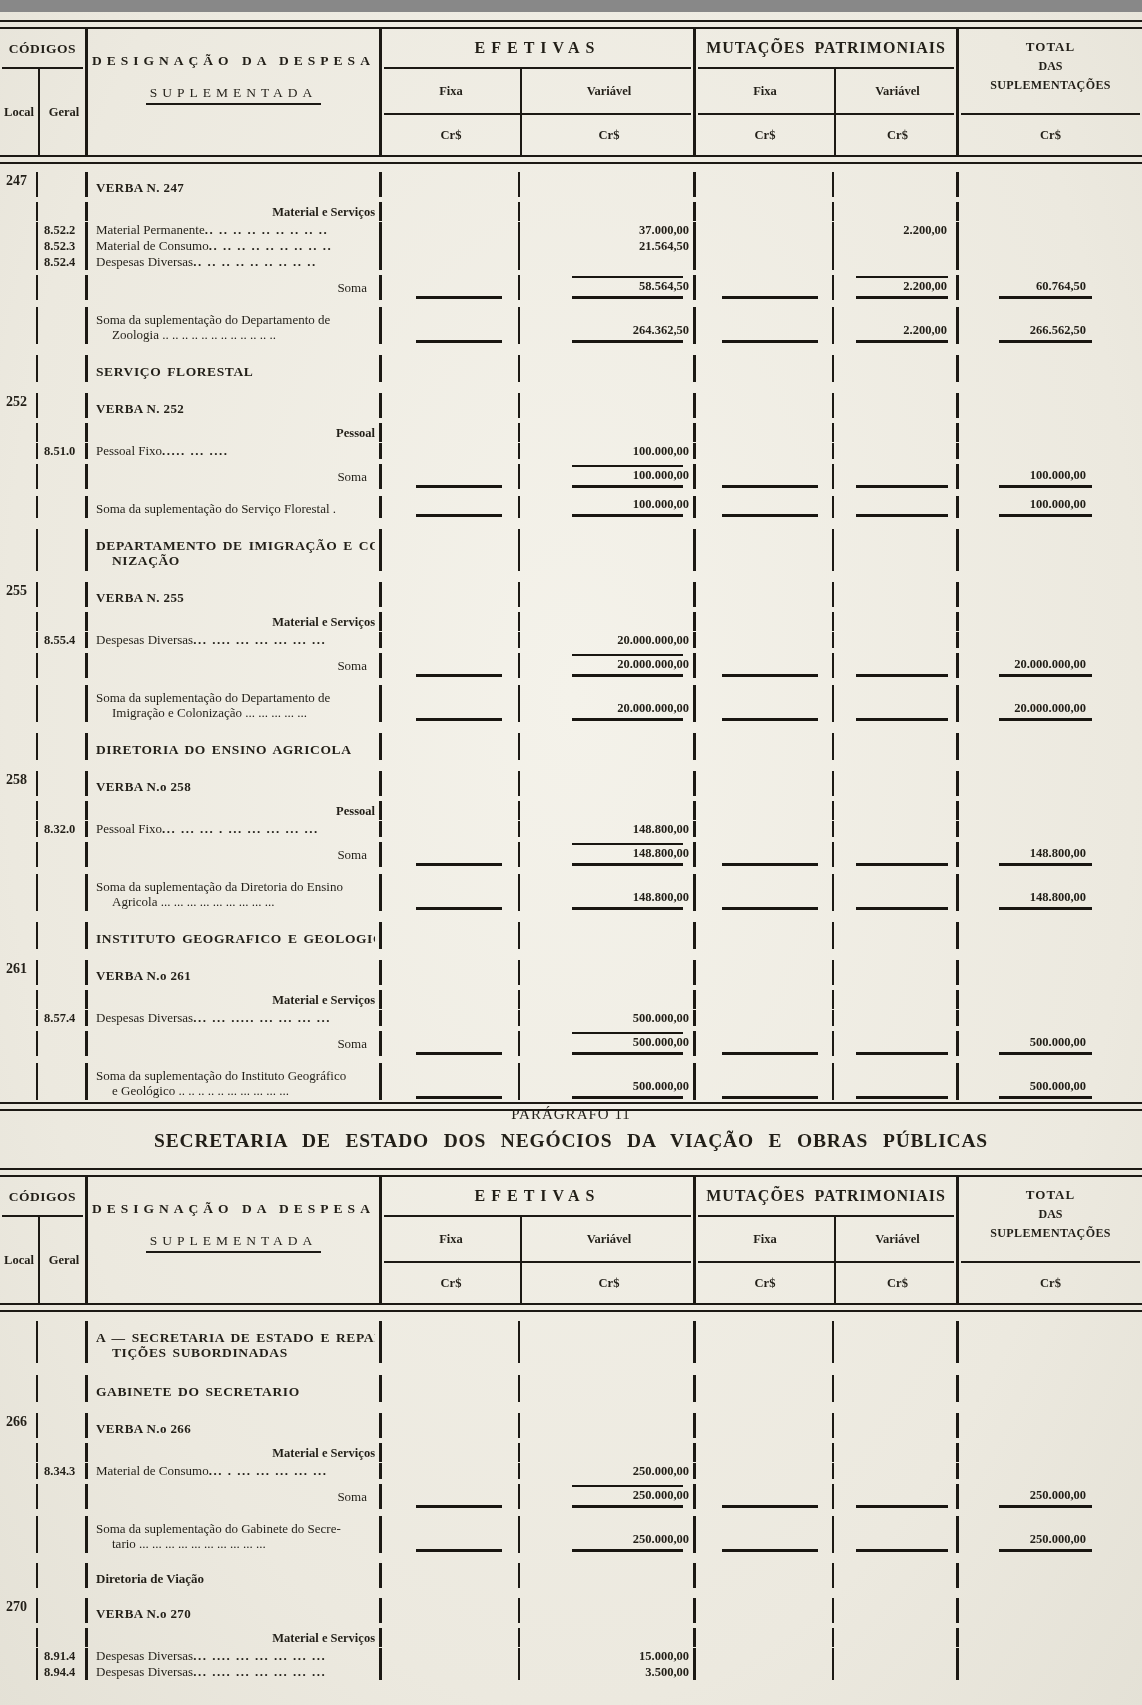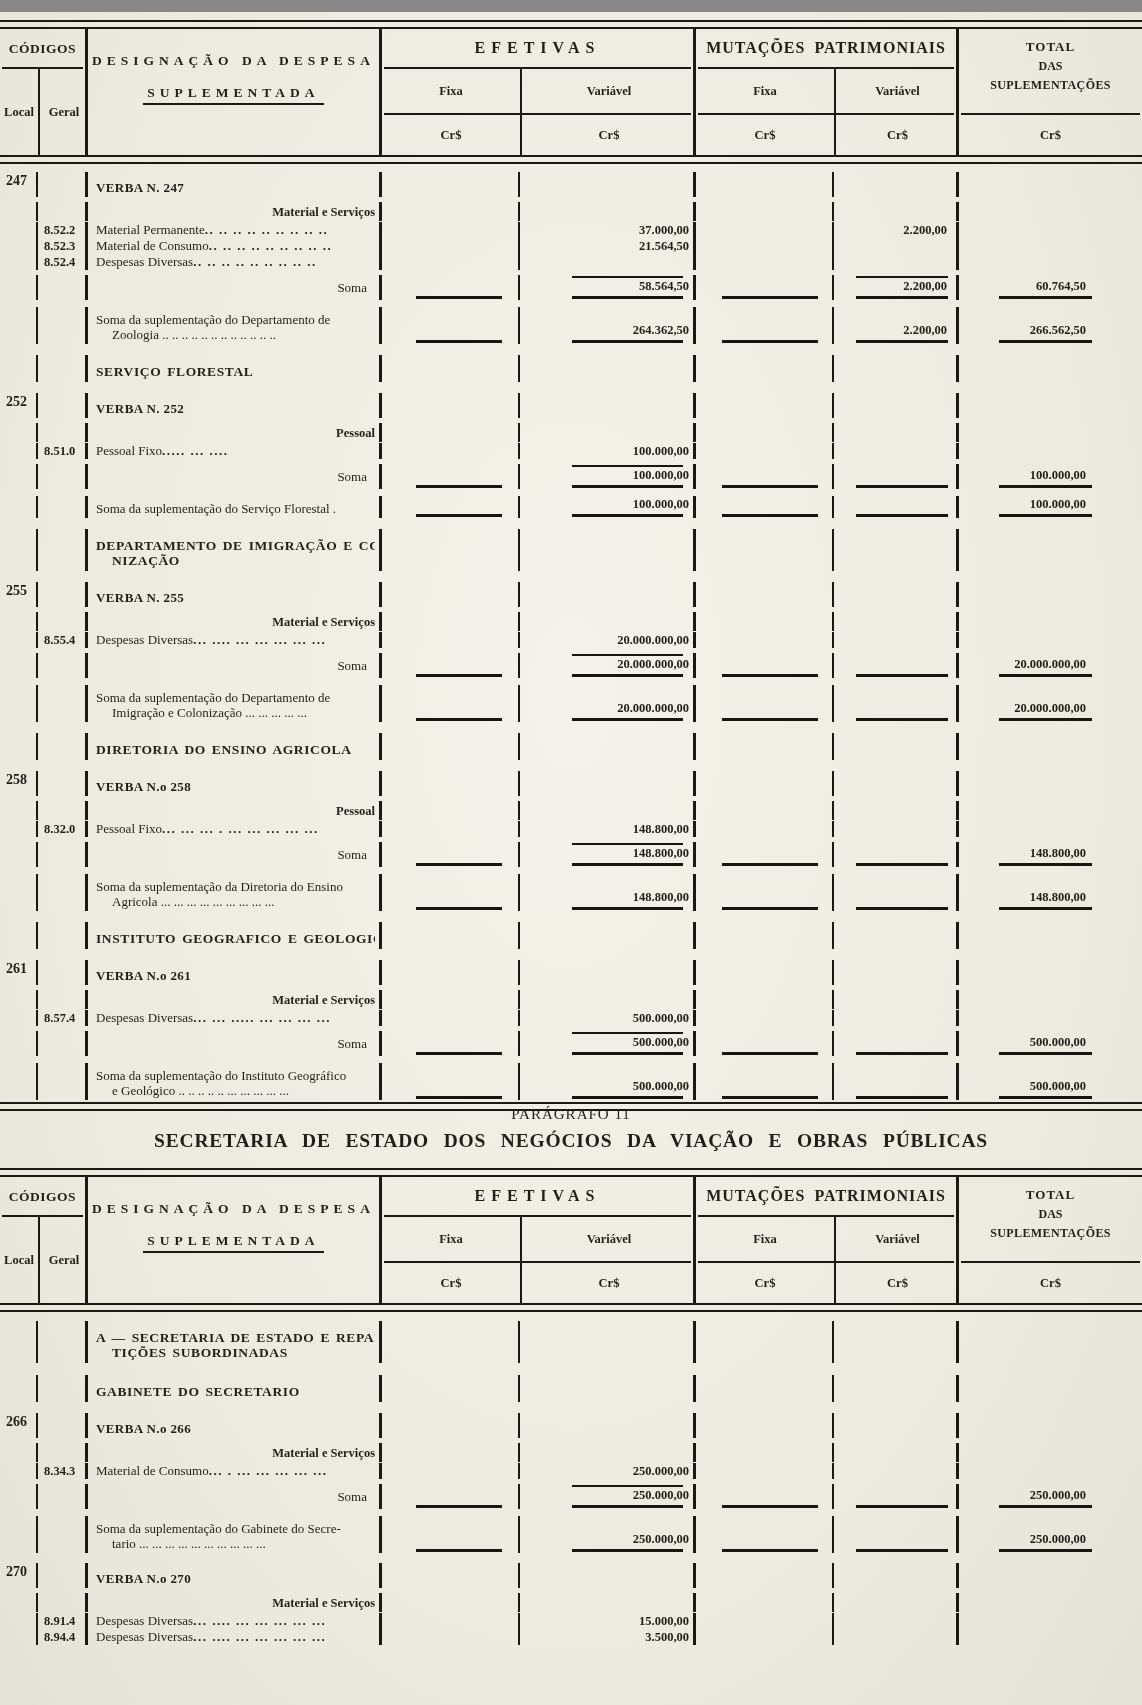--- a/index.html
+++ b/index.html
@@ -27,21 +27,21 @@
   .hc-codes{border-right:3px solid #1c1914;display:flex;flex-direction:column;}
   .hc-codes-title{text-align:center;font-weight:bold;font-size:13.5px;letter-spacing:.5px;padding-top:12px;height:26px;}
   .hrule{border-bottom:2px solid #1c1914;margin:0 2px;}
   .hc-codes-sub{flex:1;display:grid;grid-template-columns:38px 50px;align-items:center;}
   .hc-codes-sub .sub2{border-left:2px solid #1c1914;height:100%;display:flex;align-items:center;justify-content:center;}
   .hc-codes-sub .sub1{display:flex;align-items:center;justify-content:center;height:100%;}
   .hc-codes-sub span{font-weight:bold;font-size:12.5px;}
   .hc-desig{border-right:3px solid #1c1914;text-align:center;padding-top:24px;}
   .hd1{font-weight:bold;font-size:13.5px;letter-spacing:5px;}
   .hd2{margin-top:14px;}
-  .hd2 span{font-weight:bold;font-size:13.5px;letter-spacing:5px;border-bottom:2px solid #1c1914;padding:0 4px 3px 4px;}
+  .hd2 span{font-weight:normal;font-size:13.5px;letter-spacing:5px;border-bottom:2px solid #1c1914;padding:0 4px 3px 4px;}
   .hgroup{display:flex;flex-direction:column;}
   .hc-efet{border-right:3px solid #1c1914;}
   .hc-mut{border-right:3px solid #1c1914;}
   .hg-title{height:38px;display:flex;align-items:center;justify-content:center;font-weight:bold;font-size:16px;}
   .hg-title.sp{letter-spacing:6px;}
   .hg-title.mut{letter-spacing:1px;word-spacing:4px;}
   .hg-sub{flex:1;display:grid;}
   .cols-ef{grid-template-columns:138px 176px;}
   .cols-mut{grid-template-columns:138px 125px;}
   .hg-sub > div{display:flex;align-items:center;justify-content:center;font-weight:bold;font-size:12.5px;}
@@ -881,20 +881,32 @@
             <div class="bar"></div>
           </div>
           <div class="cell c-val col-mut_var">
             <div class="bar"></div>
           </div>
           <div class="cell c-val col-total">
             <div class="amount">250.000,00</div>
             <div class="bar"></div>
           </div>
         </div>
+        <div class="trow subheading2">
+          <div class="cell c-local"></div>
+          <div class="cell c-geral"></div>
+          <div class="cell c-desig subheading2">
+            <div class="dline"><span>Diretoria de Viação</span></div>
+          </div>
+          <div class="cell c-val col-ef_fixa"></div>
+          <div class="cell c-val col-ef_var"></div>
+          <div class="cell c-val col-mut_fixa"></div>
+          <div class="cell c-val col-mut_var"></div>
+          <div class="cell c-val col-total"></div>
+        </div>
         <div class="trow verba">
           <div class="cell c-local">
             <div class="local-code">270</div>
           </div>
           <div class="cell c-geral"></div>
           <div class="cell c-desig verba">
             <div class="dline"><span>VERBA N.o 270</span></div>
           </div>
           <div class="cell c-val col-ef_fixa"></div>
           <div class="cell c-val col-ef_var"></div>

